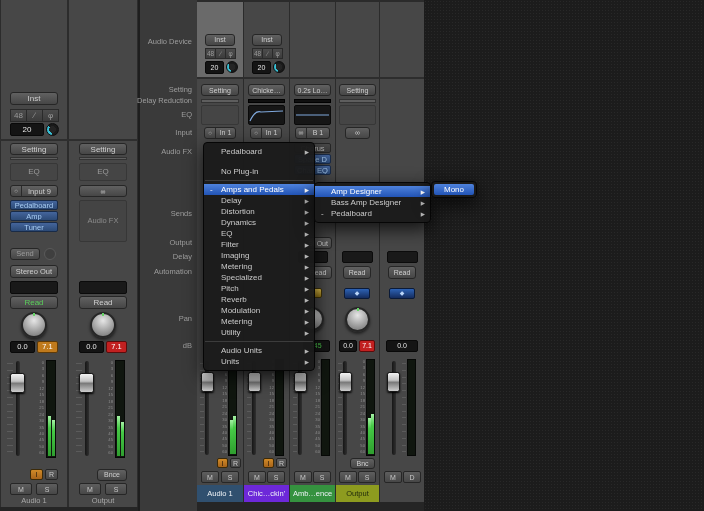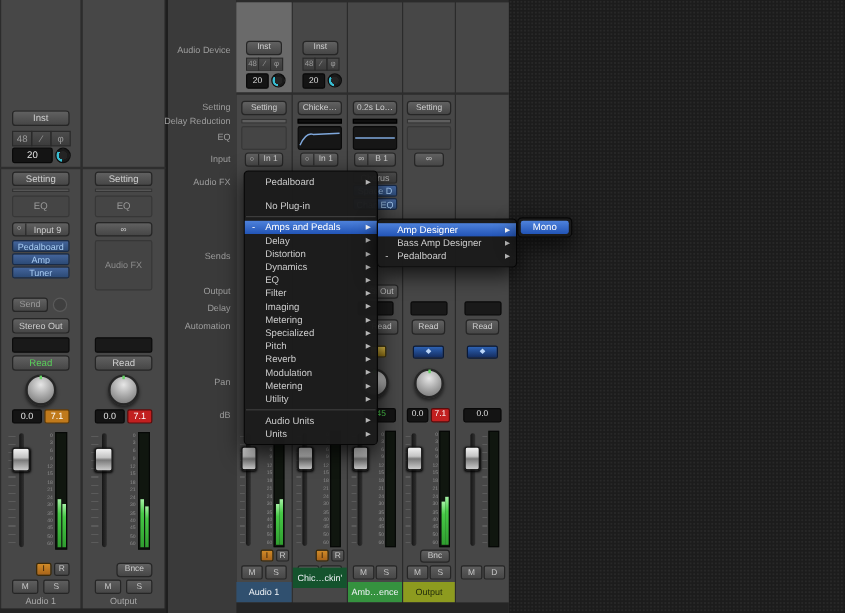--- a/index.html
+++ b/index.html
@@ -259,21 +259,21 @@
 35
 40
 45
 50
 60</div>
       <div class="s meter" style="left:31px;top:357px;width:9px;height:97px"></div>
       <div class="s ir" style="left:19px;top:456px;width:11px;height:10px">I</div>
       <div class="s rb" style="left:32px;top:456px;width:11px;height:10px">R</div>
       <div class="s rb" style="left:4px;top:469px;width:18px;height:12px;line-height:11px">M</div>
       <div class="s rb" style="left:23px;top:469px;width:18px;height:12px;line-height:11px">S</div>
-      <div class="plate" style="top:471px;background:#14532d">Chic…ckin'</div>
+      <div class="plate" style="top:483px;background:#6d28d9">Chic…ckin'</div>
     </div>
 
     <div class="s" style="left:93px;top:2px;width:45px;height:509px;background:#474747">
       <div class="s btn f7" style="left:4px;top:82px;width:37px;height:12px;line-height:11px">0.2s Lo…</div>
       <div class="s grd" style="left:4px;top:97px;width:37px;height:4px"></div>
       <div class="s thumb" style="left:4px;top:103px;width:37px;height:20px">
         <svg width="35" height="18" viewBox="0 0 35 18">
             <path d="M1 9 L34 9" stroke="#7fa8dc" stroke-width="1.2" fill="none"></path>
           </svg>
       </div>

